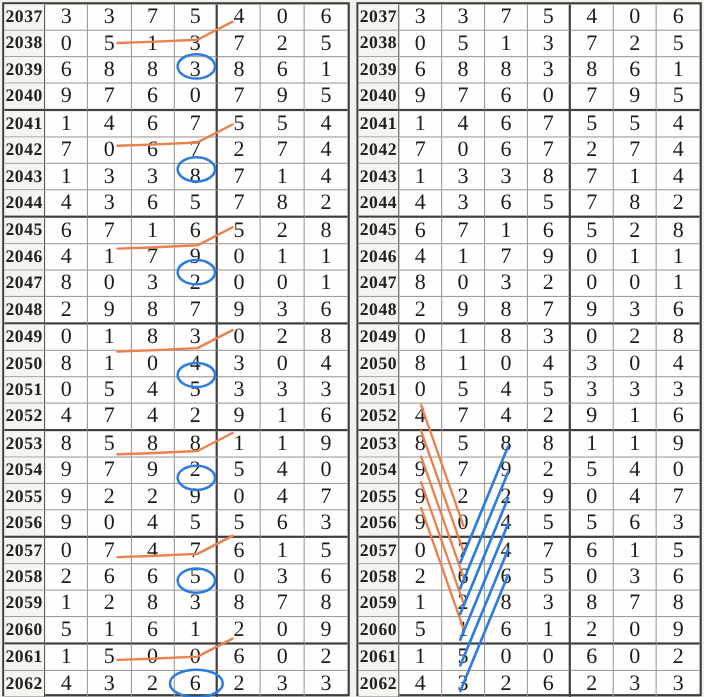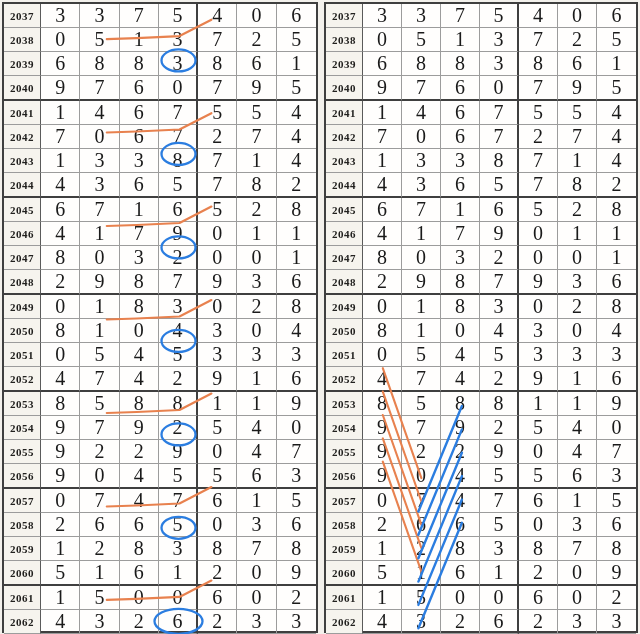--- a/index.html
+++ b/index.html
@@ -15,21 +15,21 @@
     background:var(--cell-bg,#fffefd);
   }
   .cell{
     box-sizing:border-box;display:flex;align-items:center;justify-content:center;
     border-right:1px solid var(--grid,#9c9c9c);
     border-bottom:1px solid var(--grid,#9c9c9c);
     overflow:visible;
   }
   .label-cell{
     background:var(--label-bg,#f6f4ee);
-    font-size:11px;font-weight:700;letter-spacing:0.5px;color:#22211f;
+    font-size:16px;font-weight:700;letter-spacing:0.5px;color:#22211f;
     border-right:1px solid #5a5a5a;
   }
   .digit-cell{
     font-size:20px;color:var(--digit,#1a1a1a);
   }
   .thick-r{border-right:2px solid var(--grid-strong,#3f3f3f);}
   .thick-b{border-bottom:2px solid var(--grid-strong,#3f3f3f);}
   .last-c{border-right:none;}
   #overlay{position:absolute;inset:0;pointer-events:none;}
 </style>

